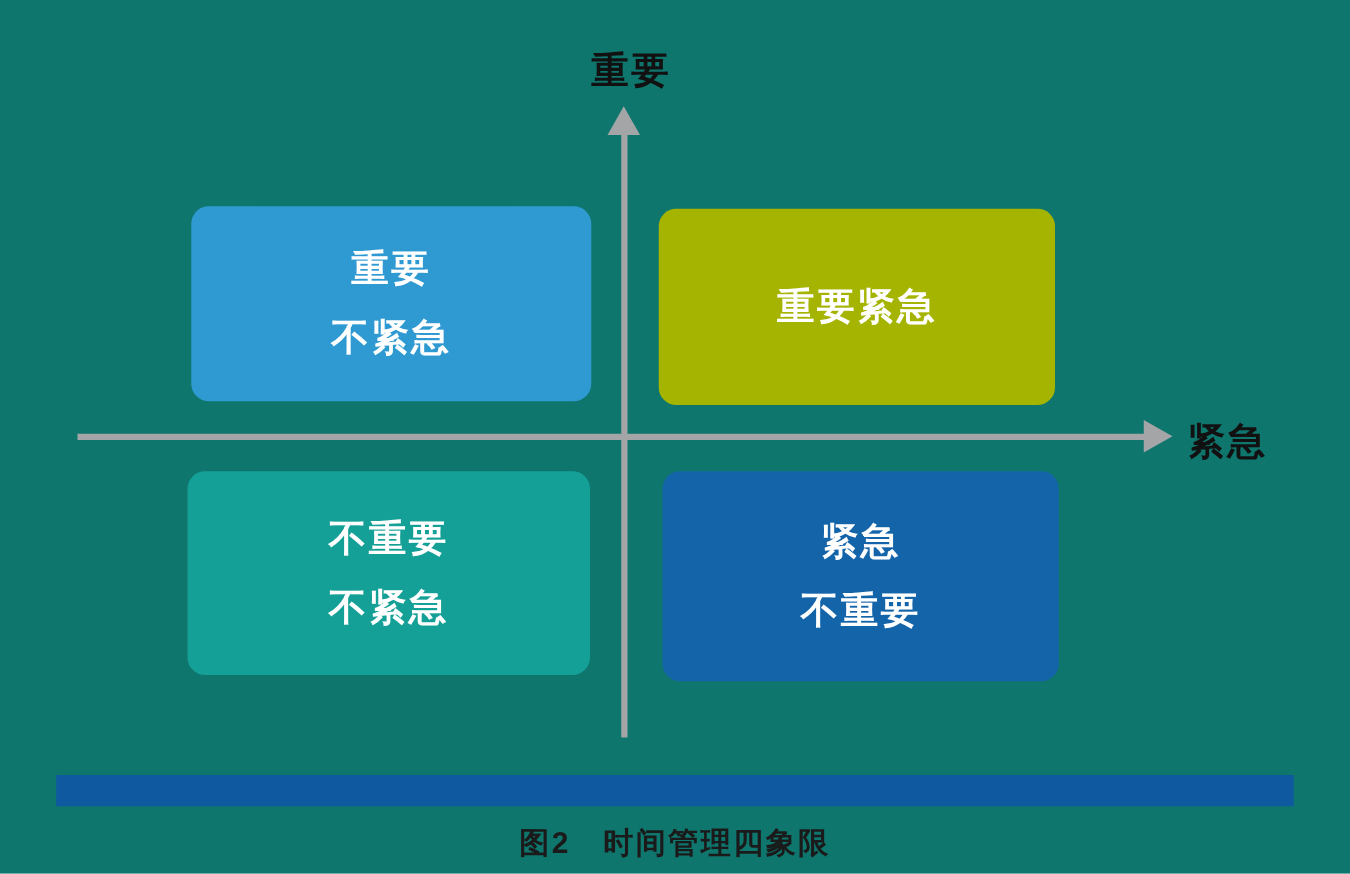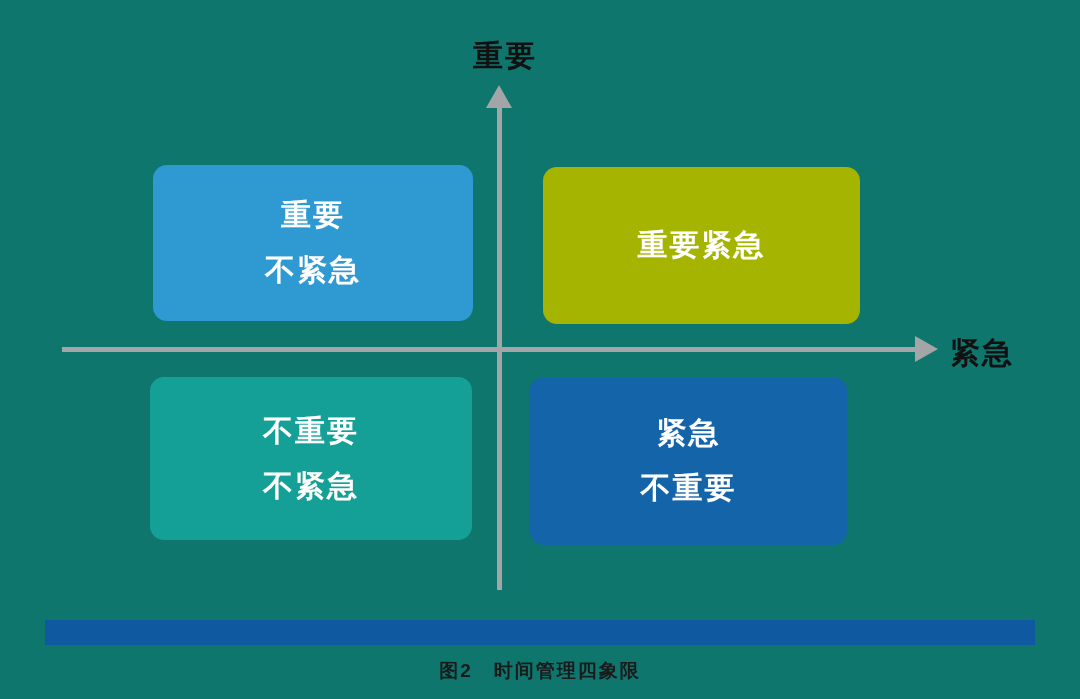--- a/index.html
+++ b/index.html
@@ -92,42 +92,42 @@
     position: absolute;
     top: 5px;
     right: -11px;
     width: 30px;
     height: calc(100% - 6px);
     background: var(--box-shadow-color, #999999);
     border-radius: 14px;
     z-index: -1;
   }
   .quadrant.tl { left: 153px; top: 165px; width: 320px; height: 156px; }
-  .quadrant.tr { left: 527px; top: 167px; width: 317px; height: 157px; margin-left: 16px; }
+  .quadrant.tr { left: 527px; top: 167px; width: 317px; height: 157px; }
   .quadrant.bl { left: 150px; top: 377px; width: 322px; height: 163px; }
   .quadrant.br { left: 530px; top: 377px; width: 317px; height: 168px; }
 
   .quadrant .line { display: block; }
 
   
   .bottom-bar {
     position: absolute;
     left: 45px;
     right: 45px;
     top: 620px;
     height: 25px;
     background: var(--bar-color, #0e59a0);
   }
   .caption {
     position: absolute;
     left: 0;
     top: 658px;
     width: 100%;
     text-align: center;
-    font-size: 19px;
+    font-size: 24px;
     font-weight: 600;
     color: var(--caption-color, #1a1a1a);
     letter-spacing: 2px;
   }
 </style>
 </head>
 <body>
 
 <div class="canvas" style="--axis-color: #a4a5a7; --bar-color: #0e59a0; --quadrant-text: #ffffff; --caption-color: #1a1a1a;">
 

